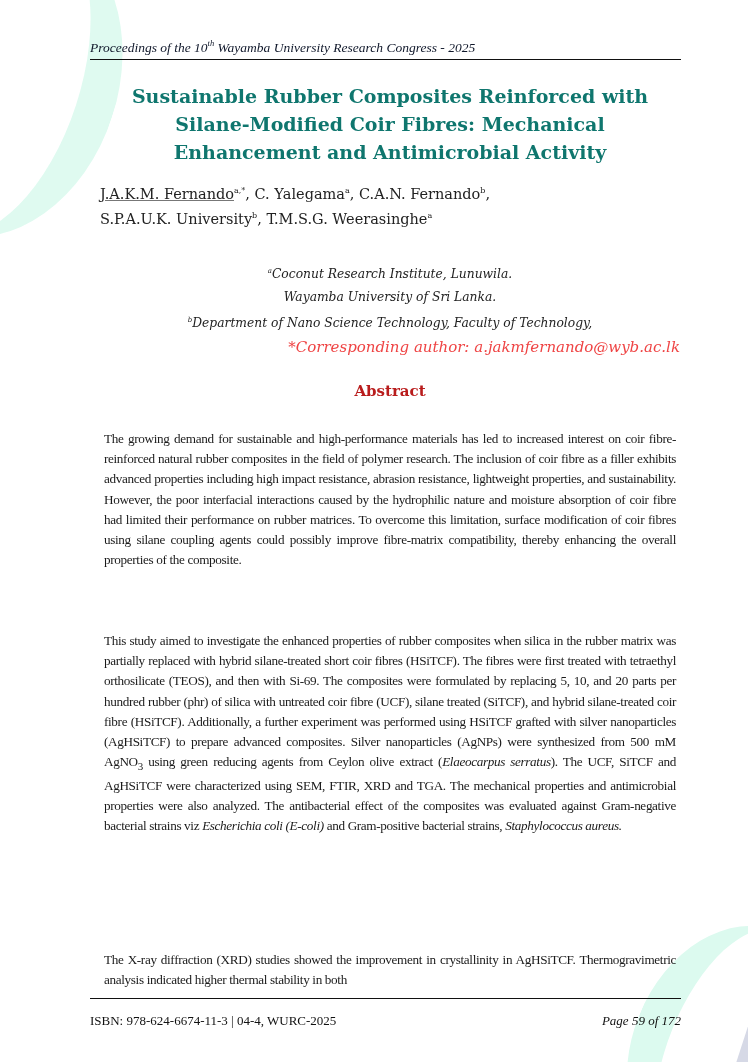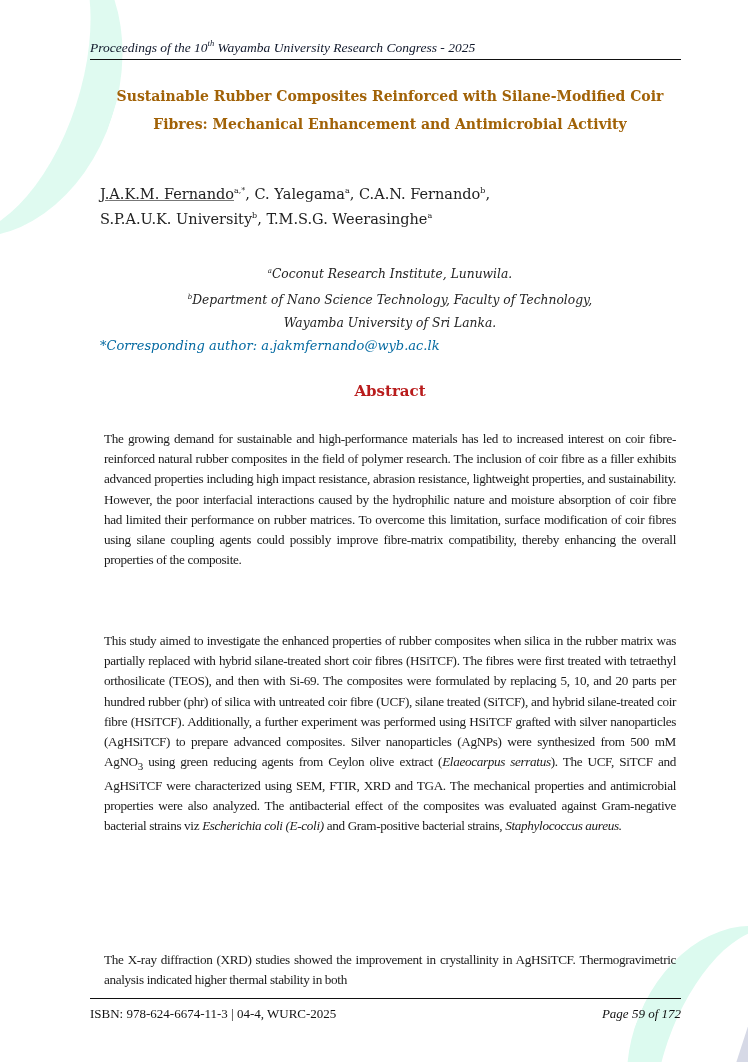--- a/index.html
+++ b/index.html
@@ -29,57 +29,57 @@
     position: absolute; left: 90px; top: 38px; width: 591px;
     font-family: "Liberation Serif", serif; font-style: italic;
     font-size: 13.5px; color: #0f172a;
     padding-bottom: 3px; border-bottom: 1.6px solid #111;
   }
   .header sup { font-size: 8.5px; }
   .title {
     position: absolute; left: 100px; top: 82px; width: 580px;
     text-align: center; font-weight: bold;
     font-family: "DejaVu Serif", serif;
-    font-size: 14px; line-height: 28px; color: #a16207;
+    font-size: 19px; line-height: 28px; color: #0f766e;
   }
   .authors {
     position: absolute; left: 100px; top: 180px; width: 580px;
     font-size: 14.5px; line-height: 22px;
     font-family: "DejaVu Serif", serif; color: #222;
   }
   .authors .ul { text-decoration: underline; text-decoration-color: #777; }
   .authors sup { font-size: 8px; }
   .aff {
     position: absolute; left: 100px; top: 260px; width: 580px;
     text-align: center; font-style: italic; font-size: 12.3px; line-height: 23px;
     font-family: "DejaVu Serif", serif; color: #222;
   }
   .aff sup { font-size: 7px; }
   .corr {
     position: absolute; left: 100px; top: 338px; width: 580px;
-    text-align: left; font-style: italic; font-size: 13px;
-    font-family: "DejaVu Serif", serif; color: #0369a1;
+    text-align: right; font-style: italic; font-size: 15px;
+    font-family: "DejaVu Serif", serif; color: #ef4444;
   }
   .abstract-h {
     position: absolute; left: 100px; top: 382px; width: 580px;
     text-align: center; font-weight: bold; font-size: 15px;
     font-family: "DejaVu Serif", serif; color: #b91c1c;
   }
   .para {
     position: absolute; left: 104px; width: 572px;
     text-align: justify; font-size: 13.2px; line-height: 20.2px;
     font-family: Liberation Serif, serif; color: #1a1a1a;
     letter-spacing: -0.35px;
   }
   .p1 { top: 429px; }
   .p2 { top: 631px; }
   .p3 { top: 930px; margin-top: 20px; }
   .footer {
     position: absolute; left: 90px; top: 998px; width: 591px;
-    border-top: 1.6px solid #111; padding-top: 7px;
+    border-top: 1.6px solid #111; padding-top: 14px;
     font-family: "Liberation Serif", serif; font-size: 13px; color: #111;
     display: flex; justify-content: space-between; text-align: center;
   }
   .footer .page { font-style: italic; }
   i { font-style: italic; }
 </style>
 </head>
 <body>
 
 <div class="deco-tl"></div>
@@ -95,22 +95,22 @@
 <div class="authors">
   <span class="ul">J.A.K.M. Fernando</span><sup>a,*</sup><span>, </span>
   <span>C. Yalegama</span><sup>a</sup><span>, </span>
   <span>C.A.N. Fernando</span><sup>b</sup><span>,</span><br>
   <span>S.P.A.U.K. University</span><sup>b</sup><span>, </span>
   <span>T.M.S.G. Weerasinghe</span><sup>a</sup>
 </div>
 
 <div class="aff">
   <div><sup>a</sup><span>Coconut Research Institute, Lunuwila.</span></div>
+  <div><span>Wayamba University of Sri Lanka.</span></div>
   <div><sup>b</sup><span>Department of  Nano Science Technology, Faculty of Technology,</span></div>
-  <div><span>Wayamba University of Sri Lanka.</span></div>
 </div>
 
 <div class="corr">*Corresponding author: a.jakmfernando@wyb.ac.lk</div>
 
 <div class="abstract-h">Abstract</div>
 
 <div class="para p1">The growing demand for sustainable and high-performance materials has led to increased interest on coir fibre-reinforced natural rubber composites in the field of polymer research. The inclusion of coir fibre as a filler exhibits advanced properties including high impact resistance, abrasion resistance, lightweight properties, and sustainability. However, the poor interfacial interactions caused by the hydrophilic nature and moisture absorption of coir fibre had limited their performance on rubber matrices. To overcome this limitation, surface modification of coir fibres using silane coupling agents could possibly improve fibre-matrix compatibility, thereby enhancing the overall properties of the composite.</div>
 
 <div class="para p2"><span>This study aimed to investigate the enhanced properties of rubber composites when silica in the rubber matrix was partially replaced with hybrid silane-treated short coir fibres (HSiTCF). The fibres were first treated with tetraethyl orthosilicate (TEOS), and then with Si-69. The composites were formulated by replacing 5, 10, and 20 parts per hundred rubber (phr) of silica with untreated coir fibre (UCF), silane treated (SiTCF), and hybrid silane-treated coir fibre (HSiTCF). Additionally, a further experiment was performed using HSiTCF grafted with silver nanoparticles (AgHSiTCF) to prepare advanced composites.  Silver nanoparticles (AgNPs) were synthesized from 500 mM AgNO</span><sub>3</sub><span> using green reducing agents from Ceylon olive extract (</span><i>Elaeocarpus serratus</i><span>). The UCF, SiTCF and AgHSiTCF were characterized using SEM, FTIR, XRD and TGA. The mechanical properties and antimicrobial properties were also analyzed. The antibacterial effect of the composites was evaluated against Gram-negative bacterial strains viz </span><i>Escherichia coli (E-coli)</i><span> and Gram-positive bacterial strains, </span><i>Staphylococcus aureus.</i></div>
 

